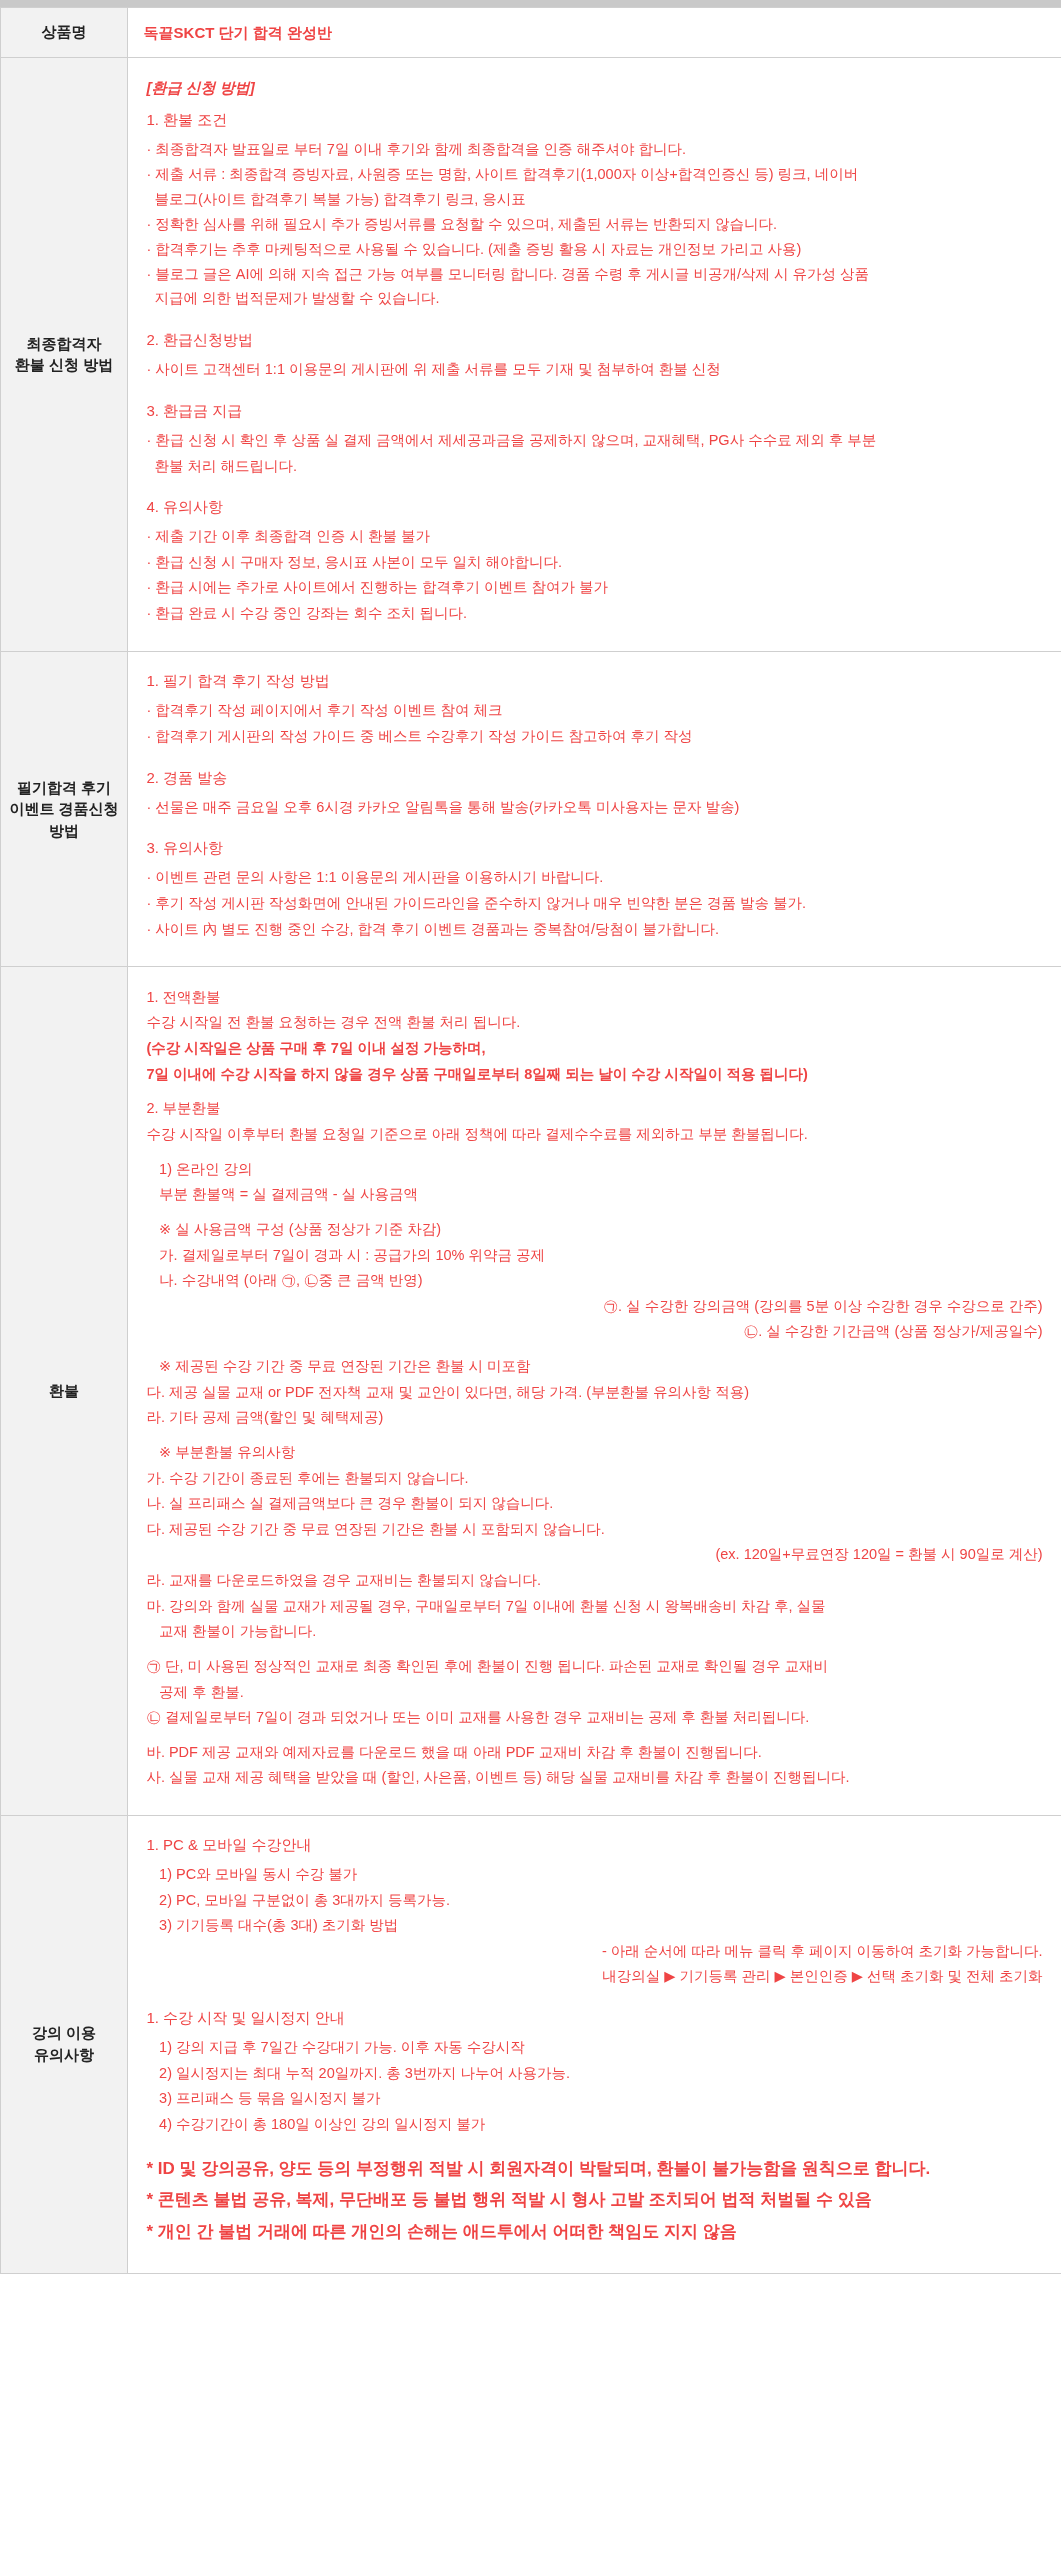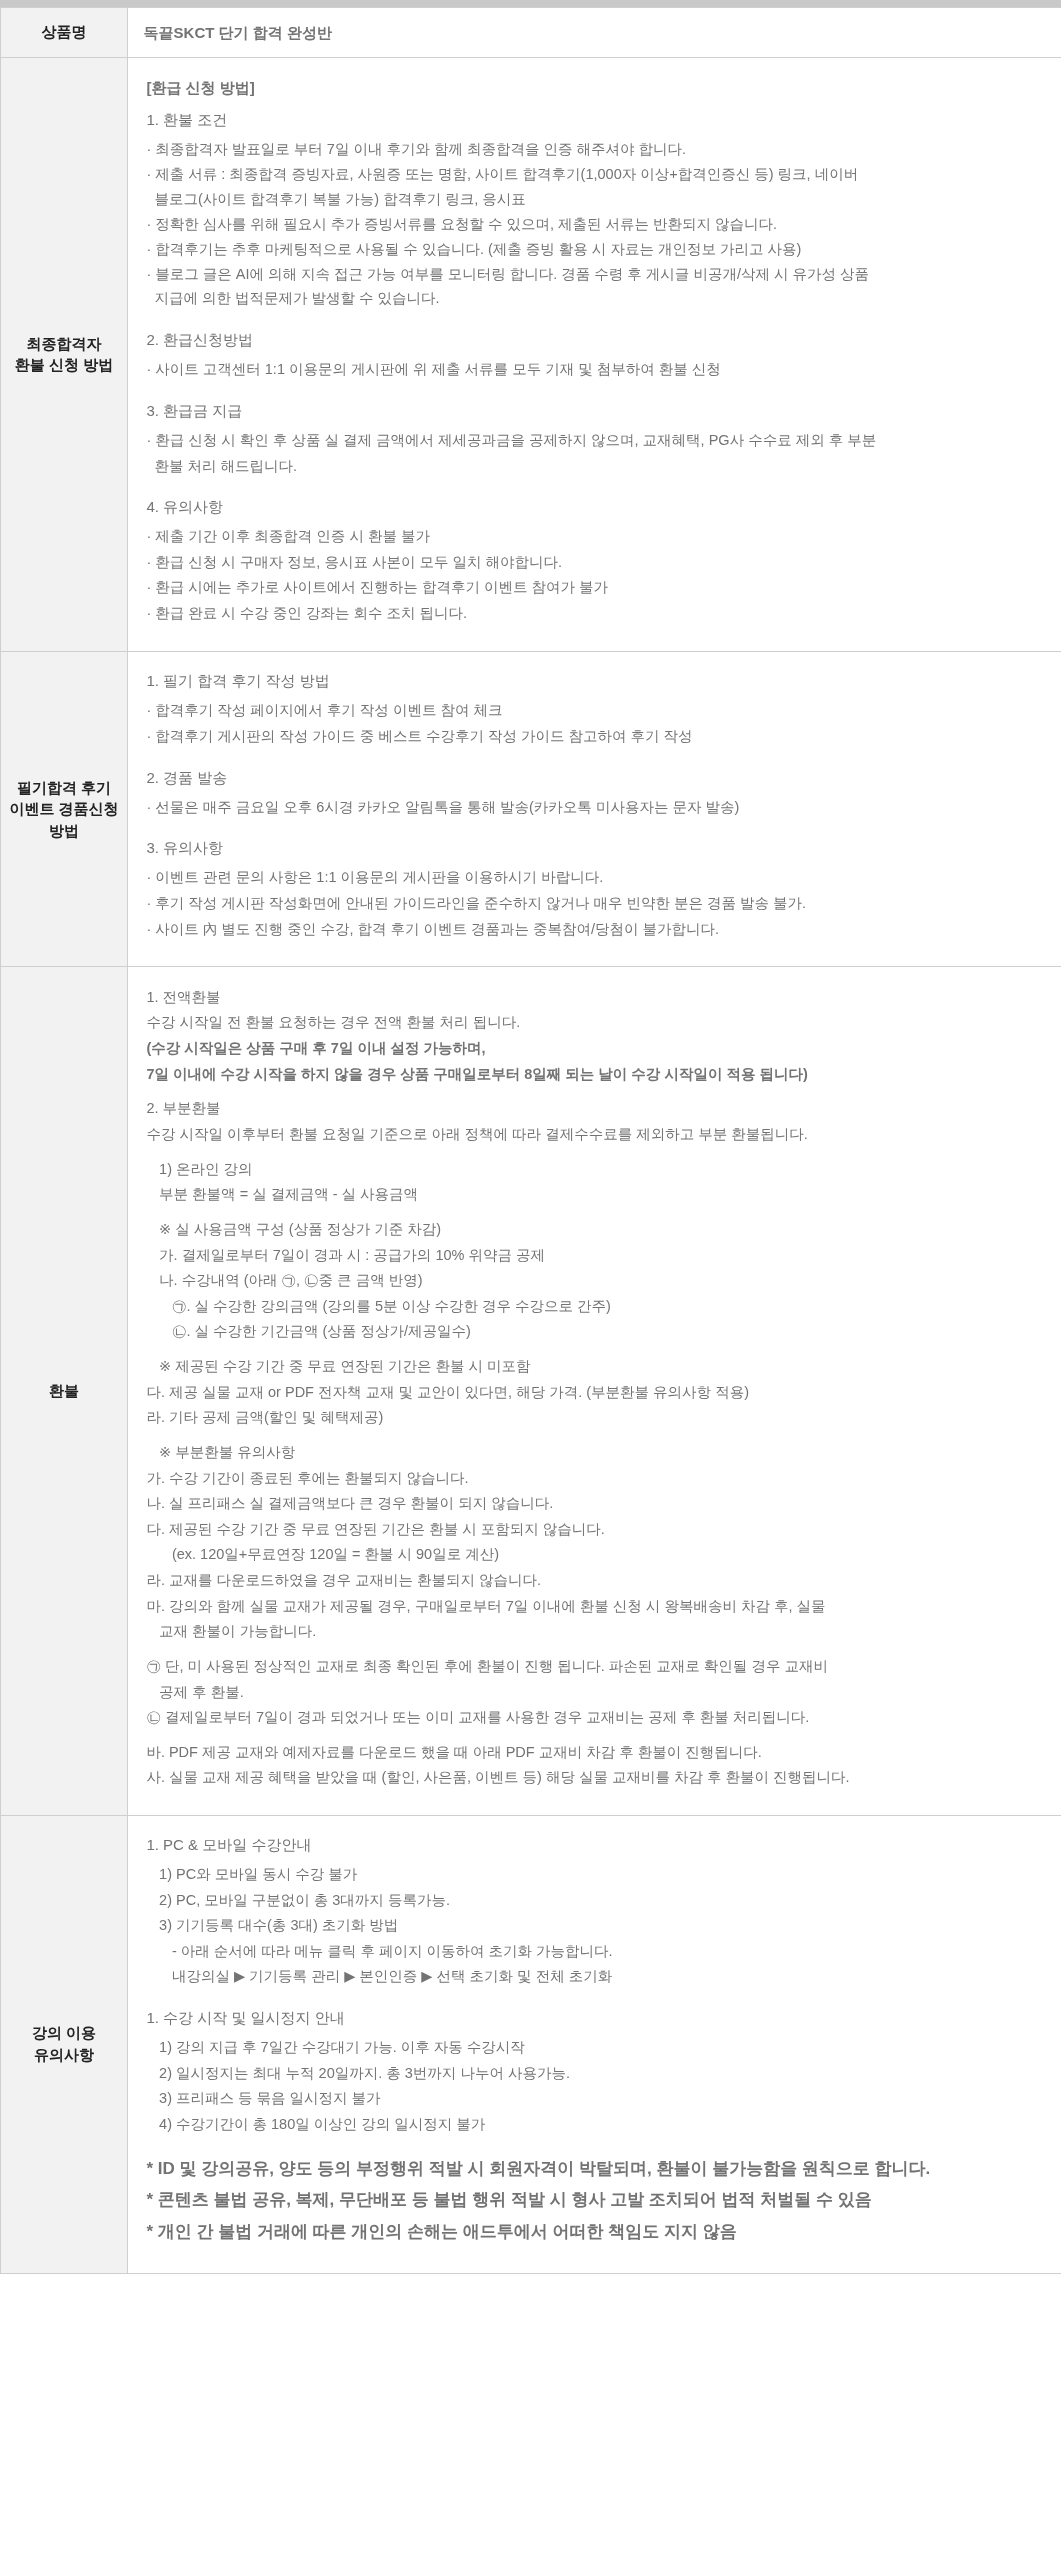--- a/index.html
+++ b/index.html
@@ -46,21 +46,21 @@
     line-height: 1.45;
   }
   td.label.tall {
     vertical-align: middle;
   }
   td.value {
     background: #ffffff;
     padding: 12.7px 15.6px;
     font-size: 15px;
     line-height: 1.55;
-    color: #737373;
+    color: #ef4444;
   }
   td.value.bold {
     font-weight: bold;
   }
   .block {
     padding: 5.7px 2.8px 10px 2.8px;
   }
   .sec {
     margin-bottom: 18.4px;
   }
@@ -68,29 +68,30 @@
   .sec-title {
     font-weight: normal;
     font-size: 15px;
     margin-bottom: 6.4px;
     line-height: 1.5;
   }
   .head-bold {
     font-weight: bold;
     font-size: 15px;
     margin-bottom: 10px;
+    font-style: italic;
   }
   .line {
     font-size: 14.5px;
     line-height: 1.62;
     margin: 0 0 2.1px 0;
     white-space: pre-wrap;
   }
   .line.indent1 { padding-left: 12.7px; }
-  .line.indent2 { padding-left: 25.5px; }
+  .line.indent2 { padding-left: 25.5px; text-align: right; }
   .line.bold { font-weight: bold; }
   .line.gap { margin-top: 11.3px; }
   .note-list .line { margin-bottom: 1.4px; }
   .footnotes {
     margin-top: 18.4px;
   }
   .footnotes .line {
     font-weight: bold;
     font-size: 17px;
     margin-bottom: 4.2px;

